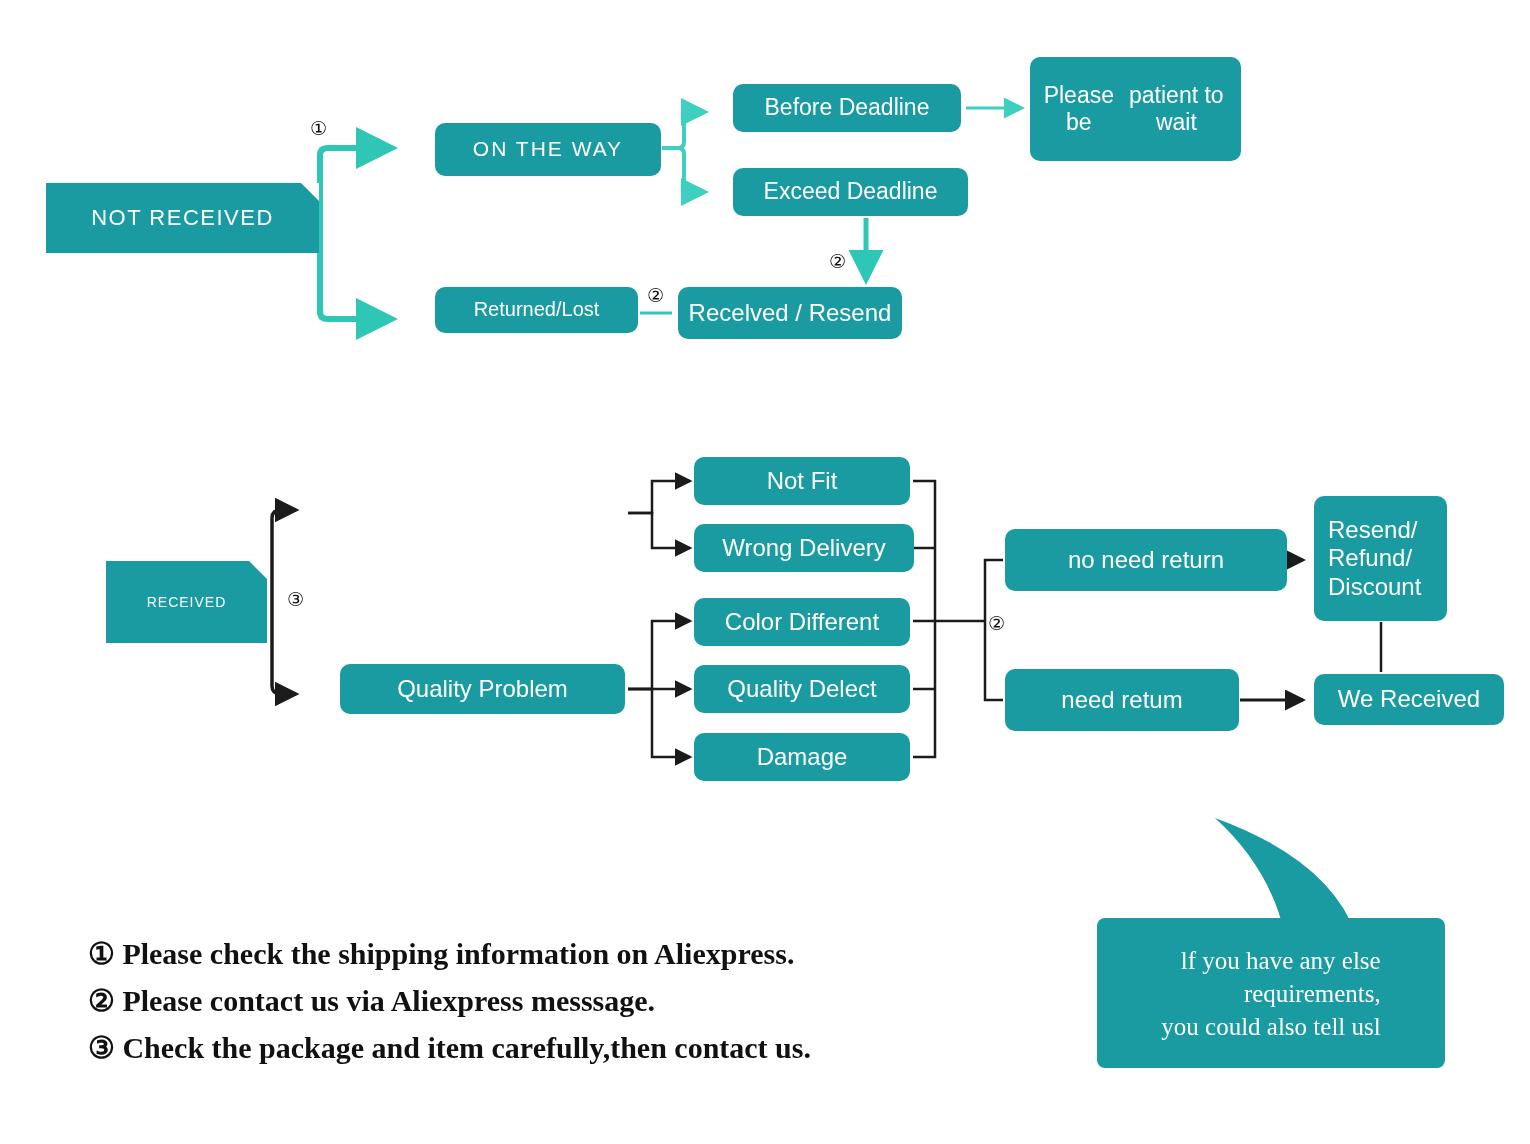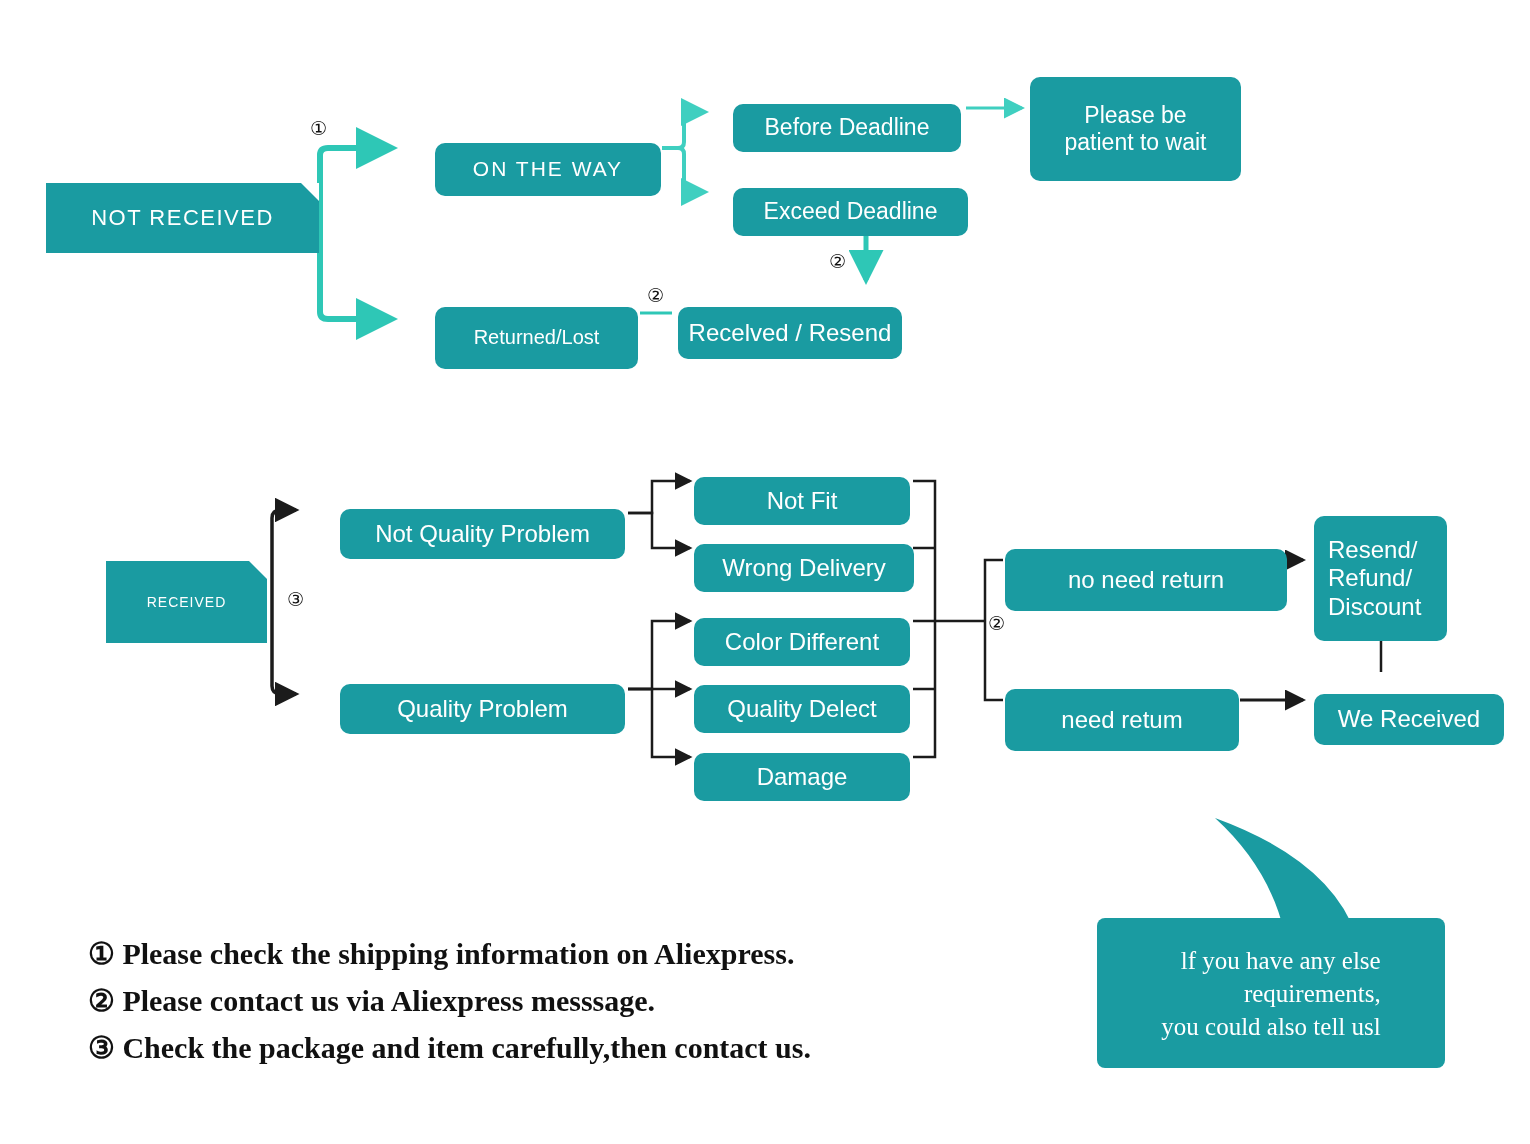--- a/index.html
+++ b/index.html
@@ -24,21 +24,20 @@
     background: #1a9ba1;
     color: #ffffff;
     border-radius: 10px;
     display: flex;
     align-items: center;
     justify-content: center;
     text-align: center;
     box-sizing: border-box;
     line-height: 1.18;
     padding: 4px 8px;
-    margin-top: 20px;
   }
   .tagbox {
     position: absolute;
     background: #1a9ba1;
     color: #ffffff;
     display: flex;
     align-items: center;
     justify-content: center;
     text-align: center;
     box-sizing: border-box;
@@ -168,47 +167,44 @@
   </div>
 
   <div class="box" style="left:733px; top:84px; width:228px; height:48px; font-size:23px;">
     <span>Before Deadline</span>
   </div>
 
   <div class="box" style="left:733px; top:168px; width:235px; height:48px; font-size:23px;">
     <span>Exceed Deadline</span>
   </div>
 
-  <div class="box" style="left:1030px; top:57px; width:211px; height:104px; font-size:23px; flex-direction:column;">
+  <div class="box" style="left:1030px; top:57px; width:211px; height:104px; font-size:23px; ">
     <span>Please be</span>
     <span>patient to wait</span>
   </div>
 
-  <div class="box" style="left:435px; top:287px; width:203px; height:62px; font-size:20px;">
+  <div class="box" style="left:435px; top:287px; width:203px; height:46px; font-size:20px;">
     <span>Returned/Lost</span>
   </div>
 
   <div class="circ" style="left:647px; top:284px;"><span>②</span></div>
 
   <div class="circ" style="left:829px; top:250px;"><span>②</span></div>
 
   <div class="box" style="left:678px; top:287px; width:224px; height:52px; font-size:24px;">
     <span>Recelved / Resend</span>
   </div>
 
   <div class="tagbox" style="left:106px; top:561px; width:161px; height:82px; font-size:14px; letter-spacing:1px;">
     <span class="fold"></span>
     <span>RECEIVED</span>
   </div>
 
   <div class="circ" style="left:287px; top:588px;"><span>③</span></div>
 
-  <div class="box" style="left:340px; top:489px; width:285px; height:50px; font-size:24px;">
-    <span>Not Quality Problem</span>
-  </div>
 
   <div class="box" style="left:340px; top:664px; width:285px; height:50px; font-size:24px;">
     <span>Quality Problem</span>
   </div>
 
   <div class="box" style="left:694px; top:457px; width:216px; height:48px; font-size:24px;">
     <span>Not Fit</span>
   </div>
 
   <div class="box" style="left:694px; top:524px; width:220px; height:48px; font-size:24px;">

